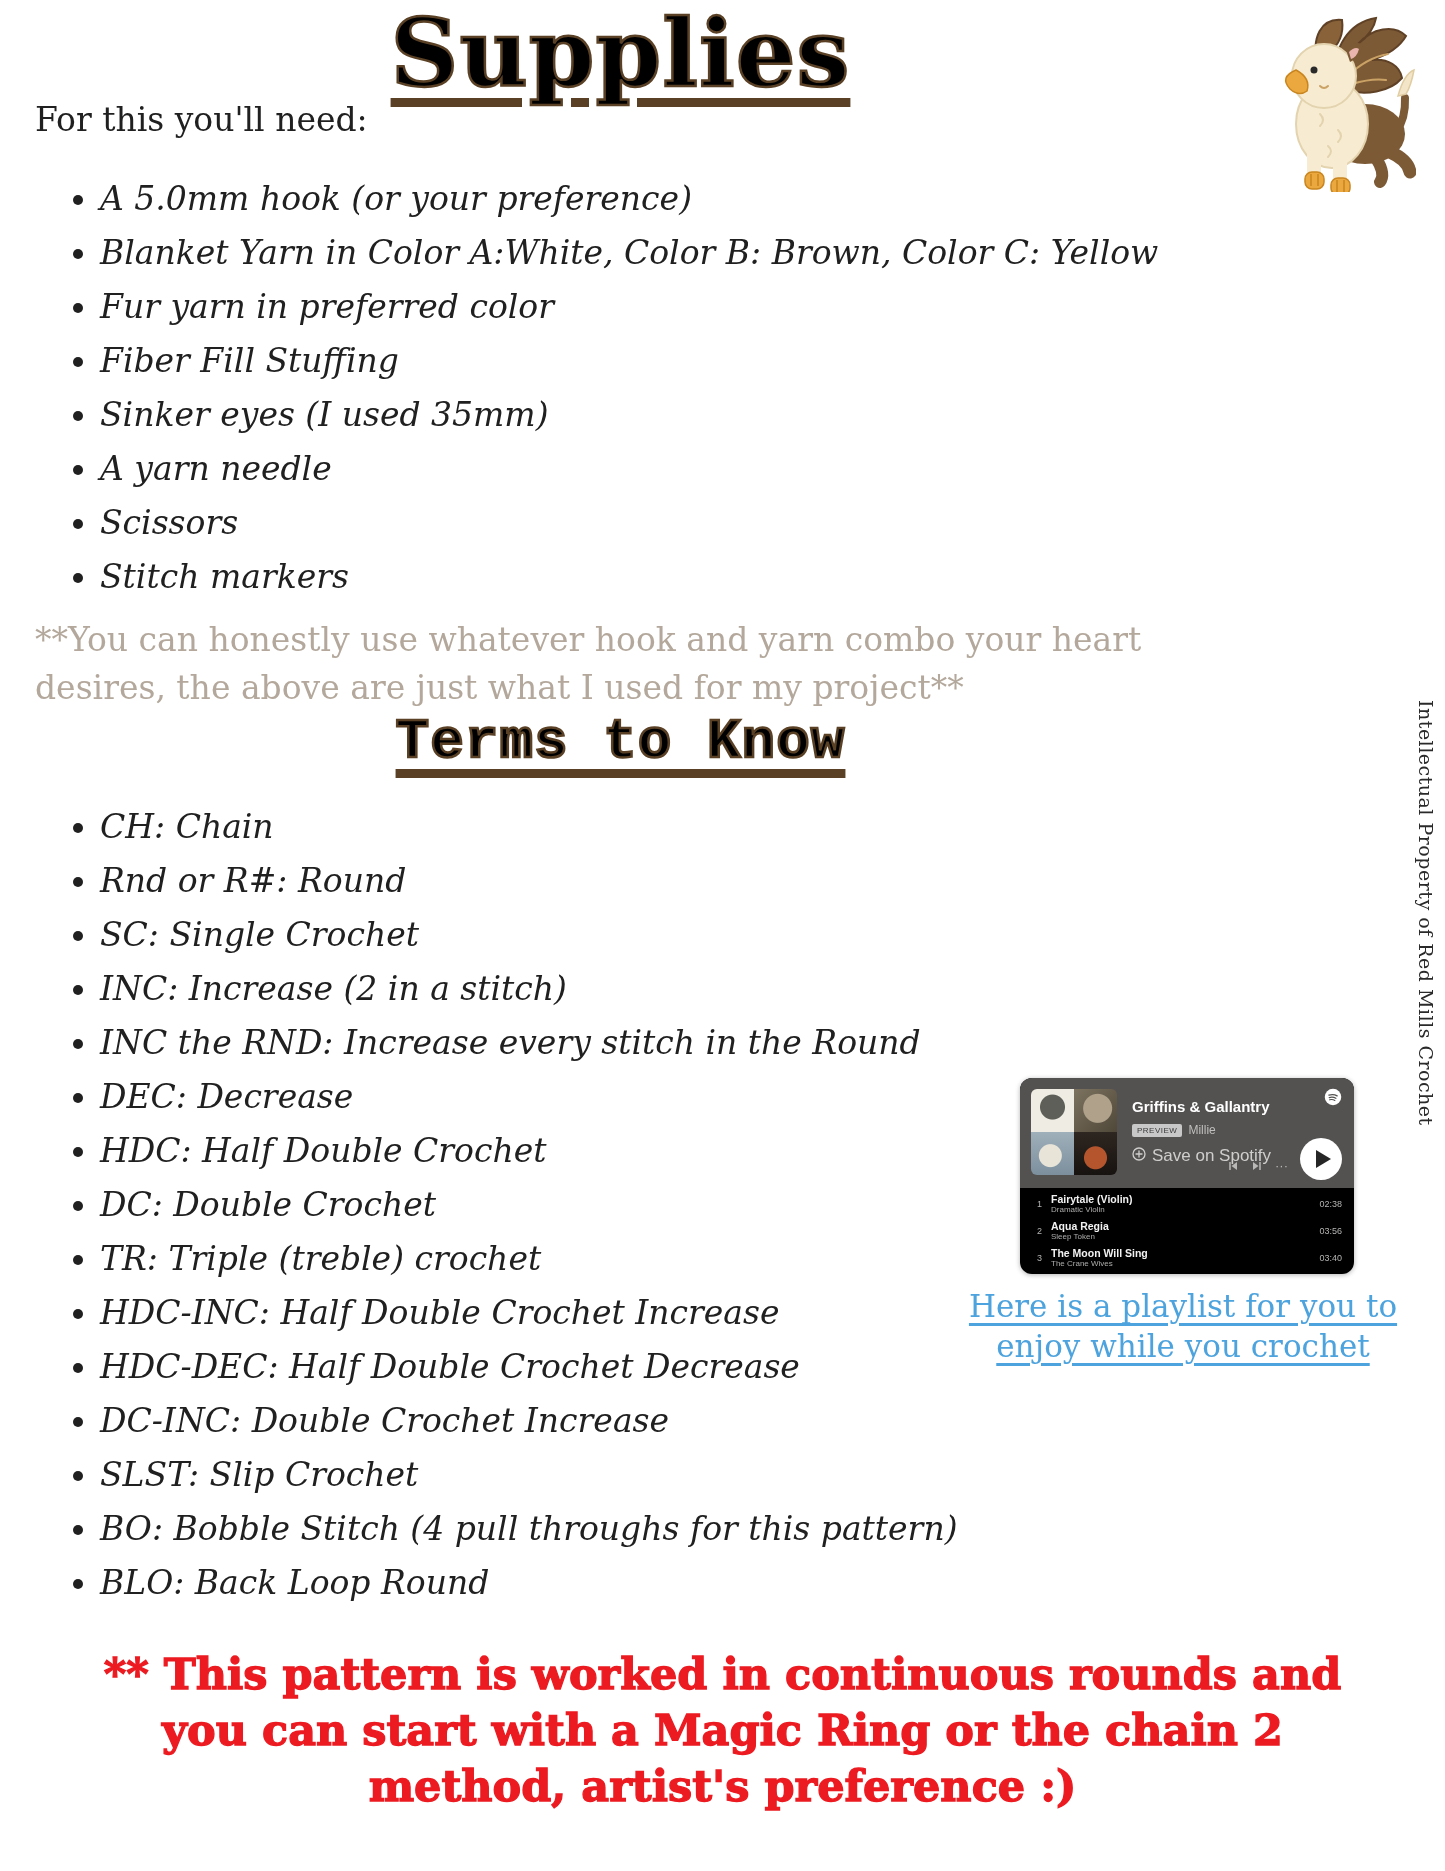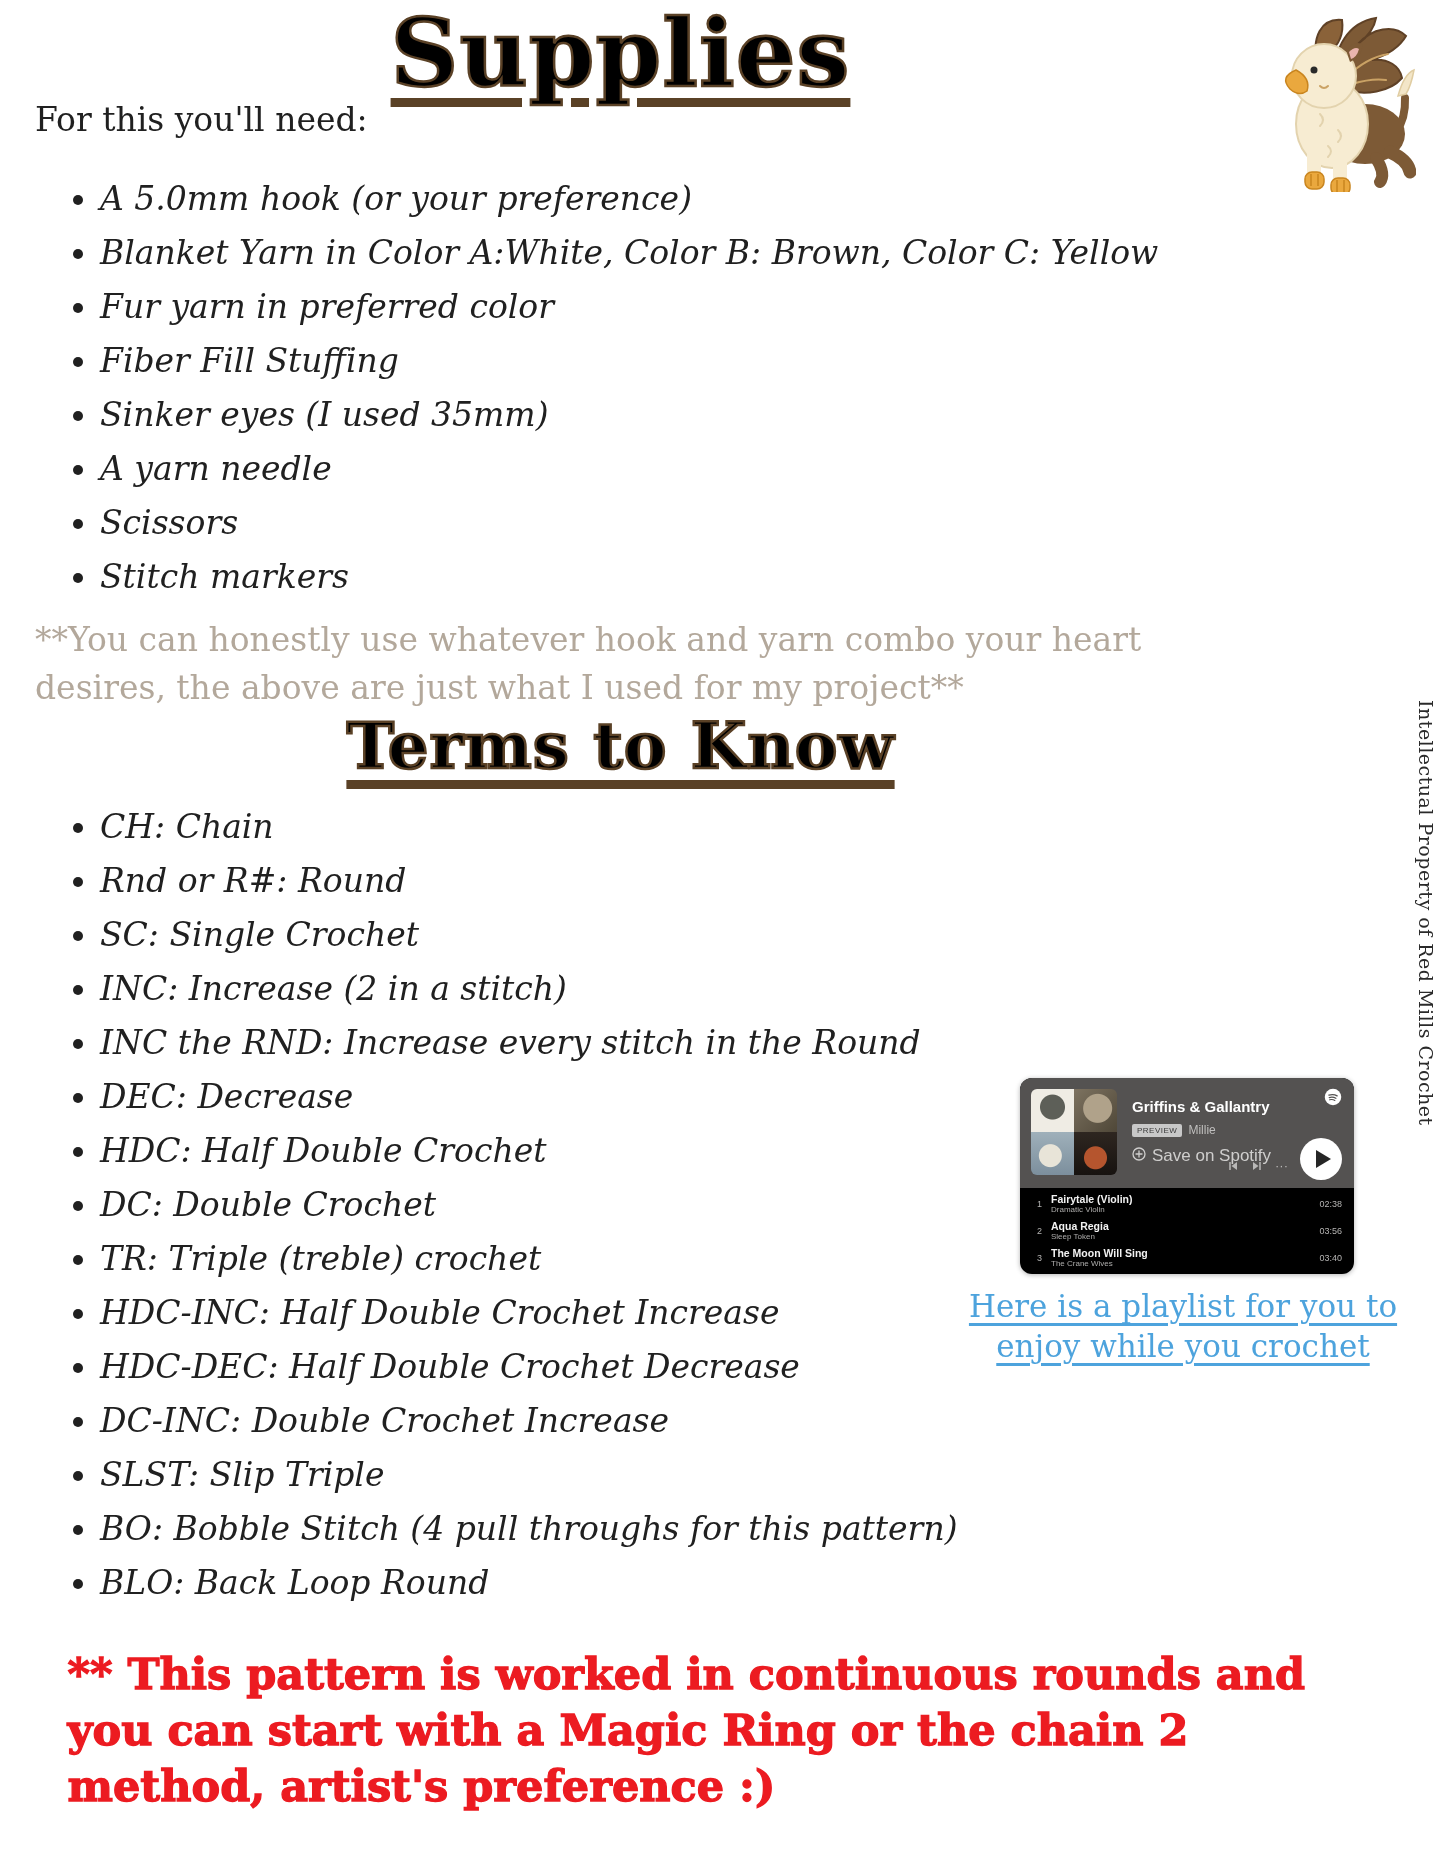--- a/index.html
+++ b/index.html
@@ -19,21 +19,21 @@
     margin:0;text-align:center;
     font-weight:bold;color:#000000;
     -webkit-text-stroke:2.5px #5a4126;
     letter-spacing:1px;
     text-decoration:underline;
     text-decoration-thickness:9px;
     text-underline-offset:12px;
     line-height:1;
   }
   .supplies-h{top:6px;font-size:94px;}
-  .terms-h{top:714px;font-size:64px;}
+  .terms-h{top:714px;font-size:56px;font-family:Liberation Mono, monospace;}
 
   
   .intro{position:absolute;top:100px;left:35px;margin:0;font-size:33px;}
   ul.list{position:absolute;left:0;margin:0;padding:0 0 0 100px;list-style:disc;font-size:33px;}
   ul.list li{line-height:54px;font-style:italic;}
   .supplies-list{top:172px;}
   .terms-list{top:800px;}
   .terms-list li{line-height:55px;}
 
   .note{
@@ -43,21 +43,21 @@
 
   .watermark{
     position:absolute;top:700px;right:8px;height:500px;
     writing-mode:vertical-rl;
     font-size:19px;color:#2a2a2a;letter-spacing:.5px;
   }
 
   
   .footnote{
     position:absolute;top:1646px;left:0;right:0;margin:0 auto;
-    max-width:1310px;
+    max-width:1310px;text-align:center;
     font-size:43px;line-height:56px;font-weight:bold;
     color:#ec1b21;-webkit-text-stroke:1.3px #ec1b21;
   }
 
   
   .playlist-link{
     position:absolute;left:945px;top:1286px;width:476px;
     text-align:center;font-size:31px;line-height:40px;
     color:#4da3dd;
     text-decoration:underline;
@@ -194,21 +194,21 @@
   <li data-interactable="false">SC: Single Crochet</li>
   <li data-interactable="false">INC: Increase (2 in a stitch)</li>
   <li data-interactable="false">INC the RND: Increase every stitch in the Round</li>
   <li data-interactable="false">DEC: Decrease</li>
   <li data-interactable="false">HDC: Half Double Crochet</li>
   <li data-interactable="false">DC: Double Crochet</li>
   <li data-interactable="false">TR: Triple (treble) crochet</li>
   <li data-interactable="false">HDC-INC: Half Double Crochet Increase</li>
   <li data-interactable="false">HDC-DEC: Half Double Crochet Decrease</li>
   <li data-interactable="false">DC-INC: Double Crochet Increase</li>
-  <li data-interactable="false">SLST: Slip Triple</li>
+  <li data-interactable="false">SLST: Slip Crochet</li>
   <li data-interactable="false">BO: Bobble Stitch (4 pull throughs for this pattern)</li>
   <li data-interactable="false">BLO: Back Loop Round</li>
 </ul>
 
 <div class="spotify" data-interactable="true">
   <div class="sp-header" data-interactable="false">
     <div class="sp-art" data-interactable="false">
       <div class="cell tl" data-interactable="false"></div>
       <div class="cell tr" data-interactable="false"></div>
       <div class="cell bl" data-interactable="false"></div>

